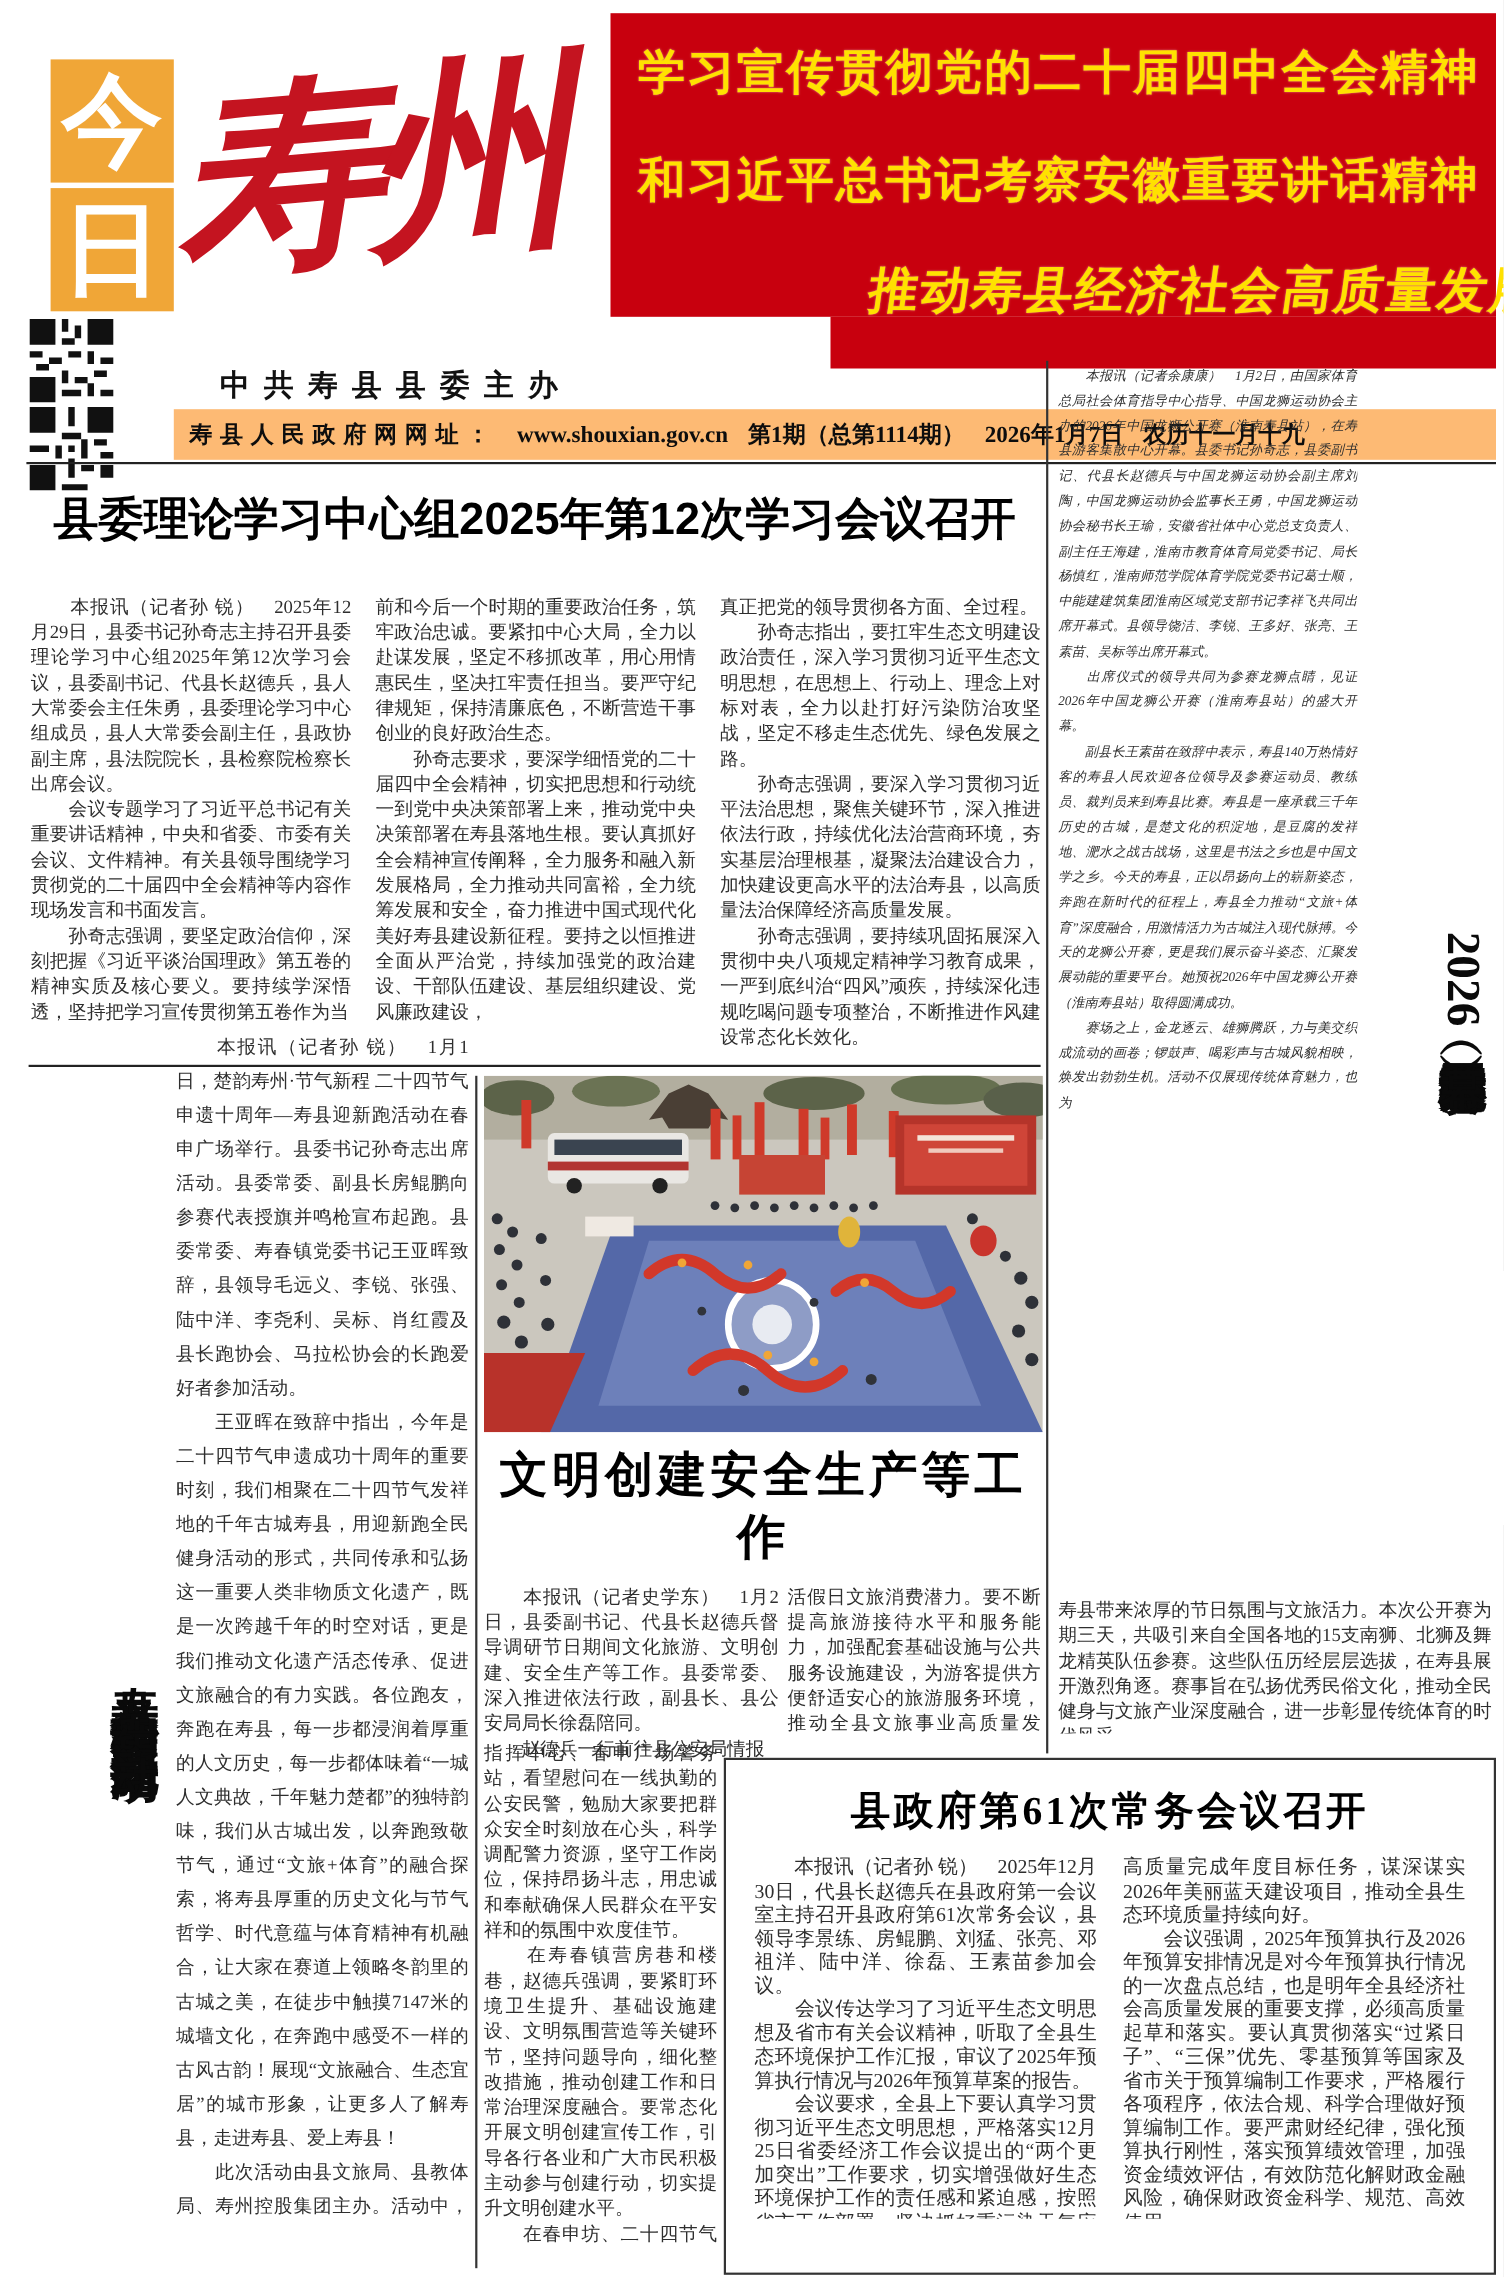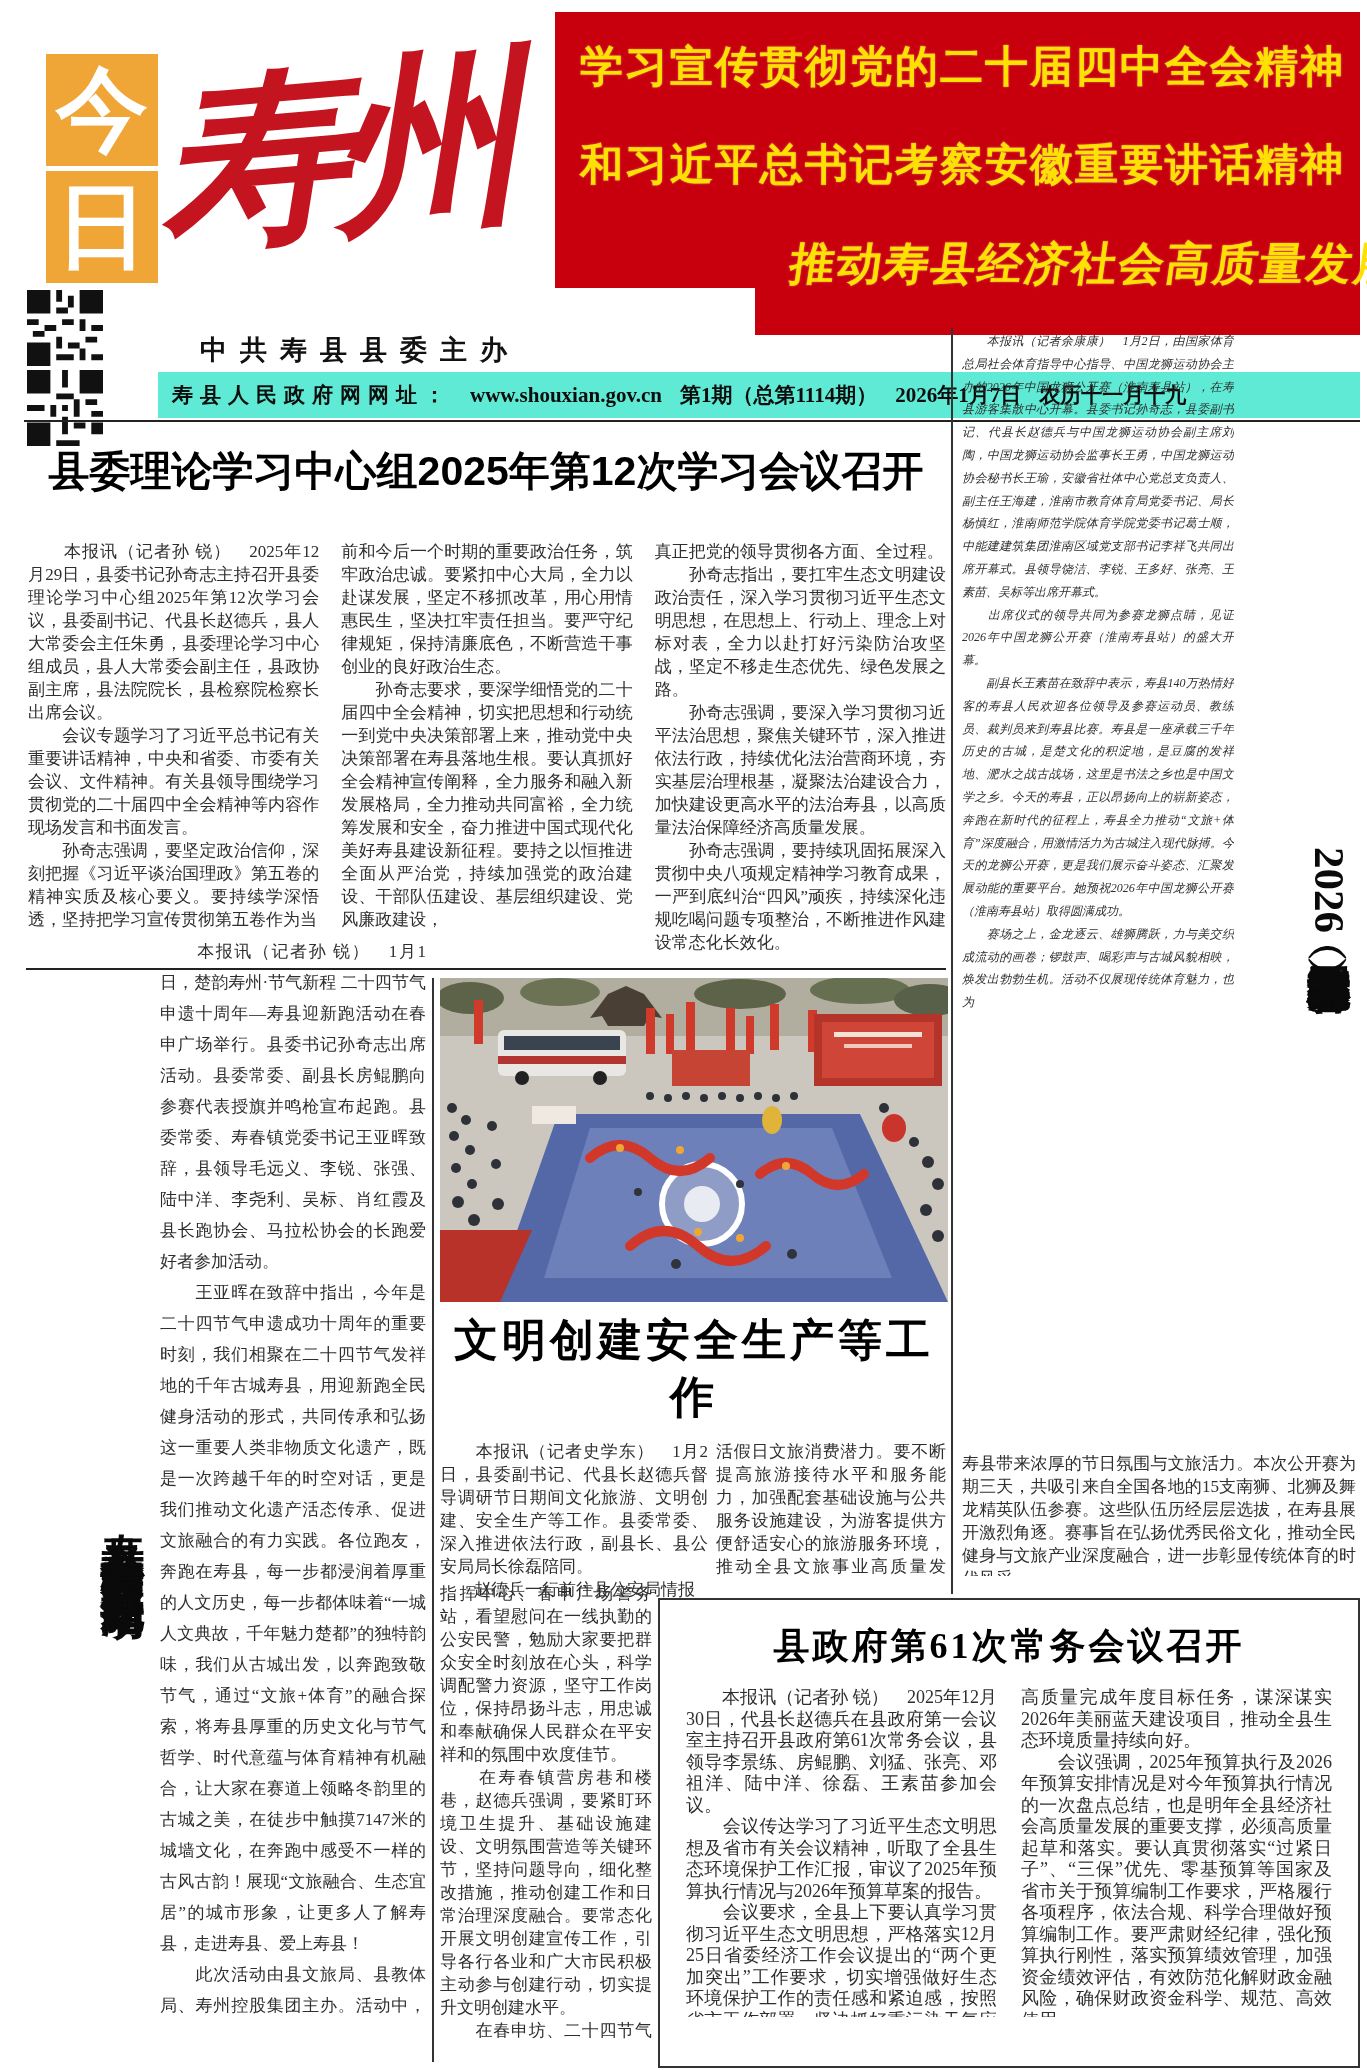--- a/index.html
+++ b/index.html
@@ -14,21 +14,21 @@
          font-size:188px;line-height:300px;letter-spacing:-14px;
          transform:rotate(-5deg);transform-origin:center;white-space:nowrap;}
   .organizer{font-size:27px;font-weight:bold;letter-spacing:13px;color:#111;
              text-align:center;white-space:nowrap;}
   .red-box{background:#c8000e;}
   .slogan{color:#ffe100;font-family:"Liberation Sans","DejaVu Sans",sans-serif;
           font-weight:bold;font-size:43px;line-height:52px;letter-spacing:2px;
           white-space:nowrap;text-shadow:0 0 2px rgba(255,255,255,.55);}
   .slogan.it{transform:skewX(-8deg);}
   
-  .infobar{background:#5eead4;display:flex;align-items:center;gap:18px;
+  .infobar{background:#fdba74;display:flex;align-items:center;gap:18px;
            font-weight:bold;font-size:21px;color:#0d0d0d;padding:0 14px;box-sizing:border-box;}
   .infobar .sp{letter-spacing:7px;}
   
   .lead-headline{font-family:"Liberation Sans","DejaVu Sans",sans-serif;font-weight:bold;
                  font-size:41px;line-height:70px;color:#000;text-align:center;white-space:nowrap;}
   .serif-head{font-weight:bold;color:#000;text-align:center;}
   .vhead{writing-mode:vertical-rl;text-orientation:mixed;font-weight:bold;color:#0a0a0a;
          font-family:"Liberation Serif",serif;}
   
   .btxt{font-size:17px;line-height:23px;color:#2e2e2e;text-align:justify;

